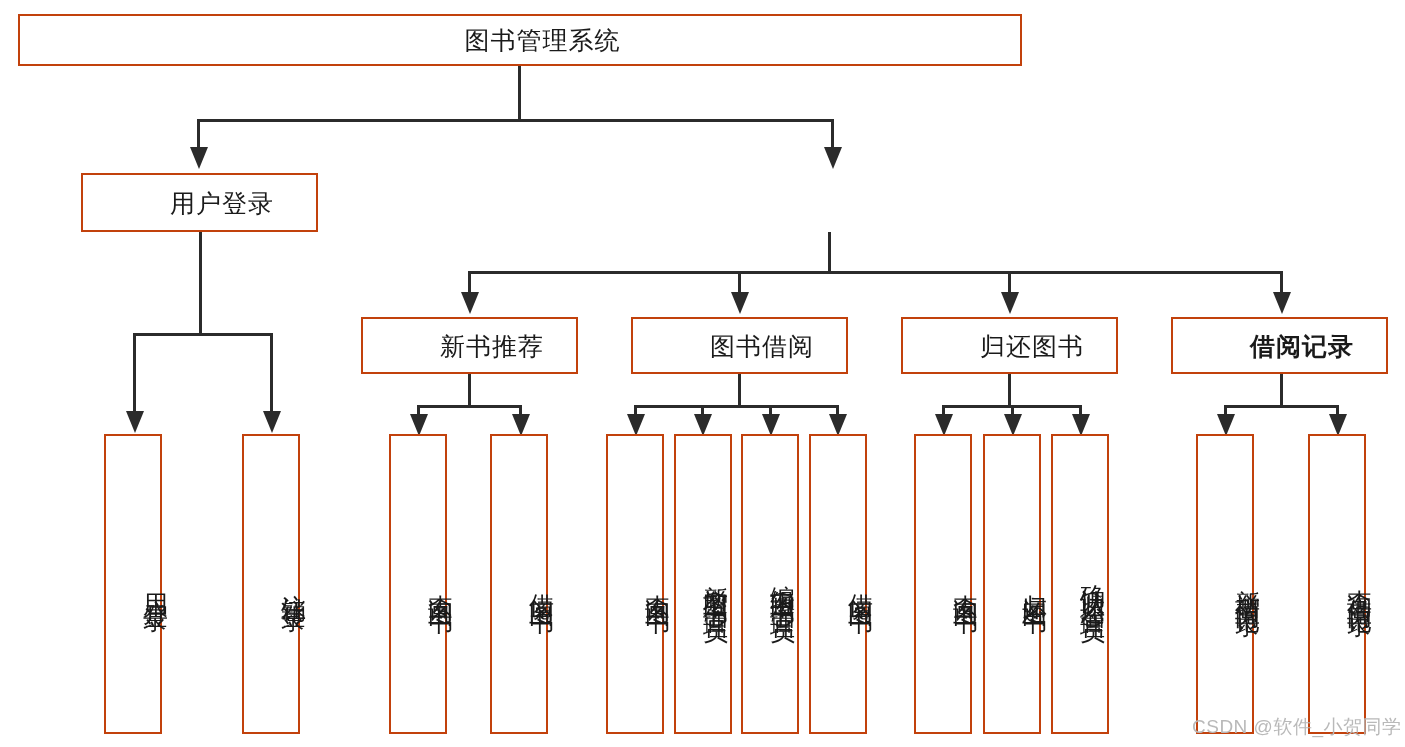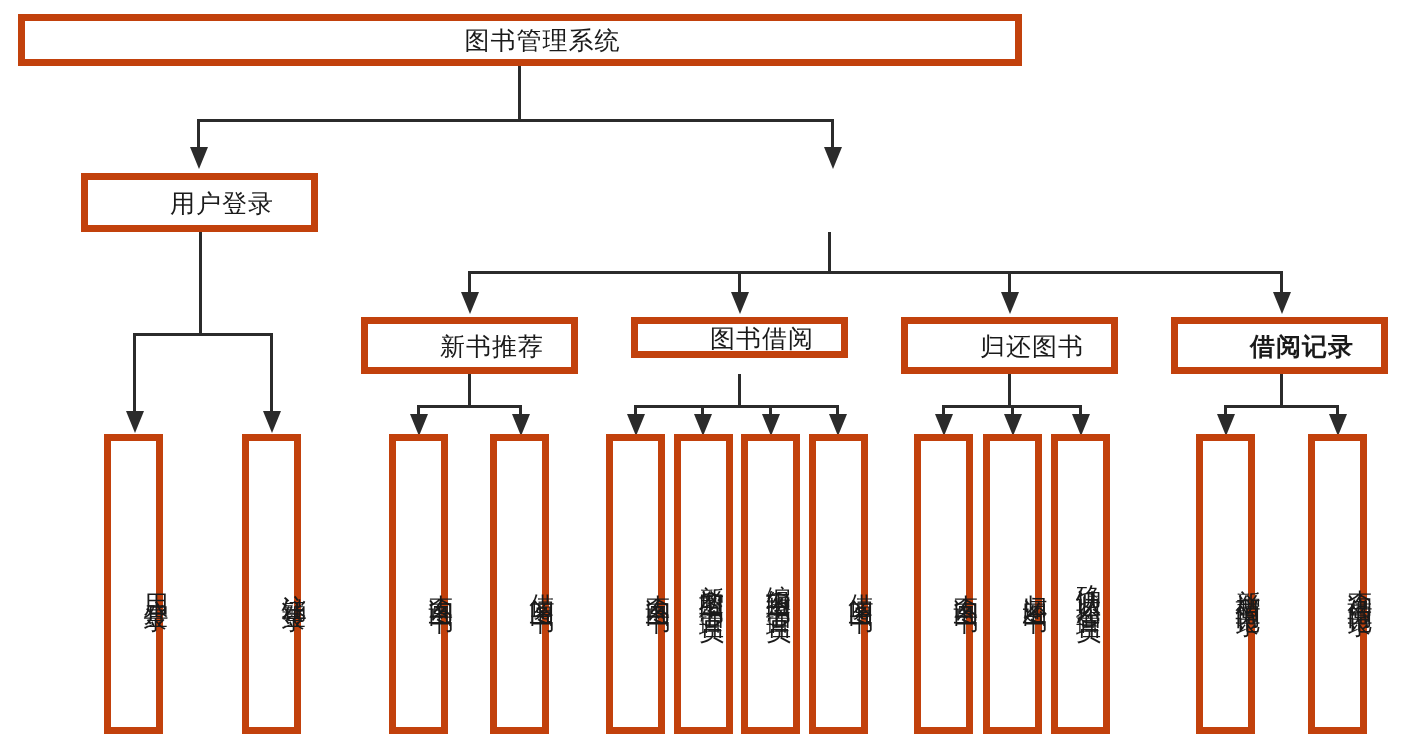--- a/index.html
+++ b/index.html
@@ -13,21 +13,21 @@
   #canvas {
     position: relative;
     width: 1405px;
     height: 747px;
     background: #ffffff;
     overflow: hidden;
   }
   .node {
     position: absolute;
     box-sizing: border-box;
-    border: 7px solid #c2410c;
+    border: 2px solid #c2410c;
     background: #ffffff;
     display: flex;
     align-items: center;
     justify-content: center;
     color: #1a1a1a;
     padding-left: 45px;
   }
   .node.horiz {
     font-size: 25px;
     letter-spacing: 1px;
@@ -106,21 +106,21 @@
   <div class="line v" style="left:738px; top:271px; height:24px;"></div>
   <div class="arrow" style="left:731px; top:292px;"></div>
   <div class="line v" style="left:1008px; top:271px; height:24px;"></div>
   <div class="arrow" style="left:1001px; top:292px;"></div>
   <div class="line v" style="left:1280px; top:271px; height:24px;"></div>
   <div class="arrow" style="left:1273px; top:292px;"></div>
 
   <div class="node horiz" style="left:361px; top:317px; width:217px; height:57px;">
     <span>新书推荐</span>
   </div>
-  <div class="node horiz" style="left:631px; top:317px; width:217px; height:41px;">
+  <div class="node horiz" style="left:631px; top:317px; width:217px; height:57px;">
     <span>图书借阅</span>
   </div>
   <div class="node horiz" style="left:901px; top:317px; width:217px; height:57px;">
     <span>归还图书</span>
   </div>
   <div class="node horiz" style="left:1171px; top:317px; width:217px; height:57px;font-weight:bold;">
     <span>借阅记录</span>
   </div>
 
   <div class="line v" style="left:468px; top:374px; height:33px;"></div>
@@ -194,14 +194,15 @@
     <span>确认归还（管理员）</span>
   </div>
 
   <div class="node vert mid" style="left:1196px; top:434px; width:58px; height:300px;">
     <span>新增借阅记录</span>
   </div>
   <div class="node vert mid" style="left:1308px; top:434px; width:58px; height:300px;">
     <span>查询借阅记录</span>
   </div>
 
+  <div class="watermark" style="left:1192px; top:714px;">CSDN @软件_小贺同学</div>
 
 </div>
 
 </body></html>

